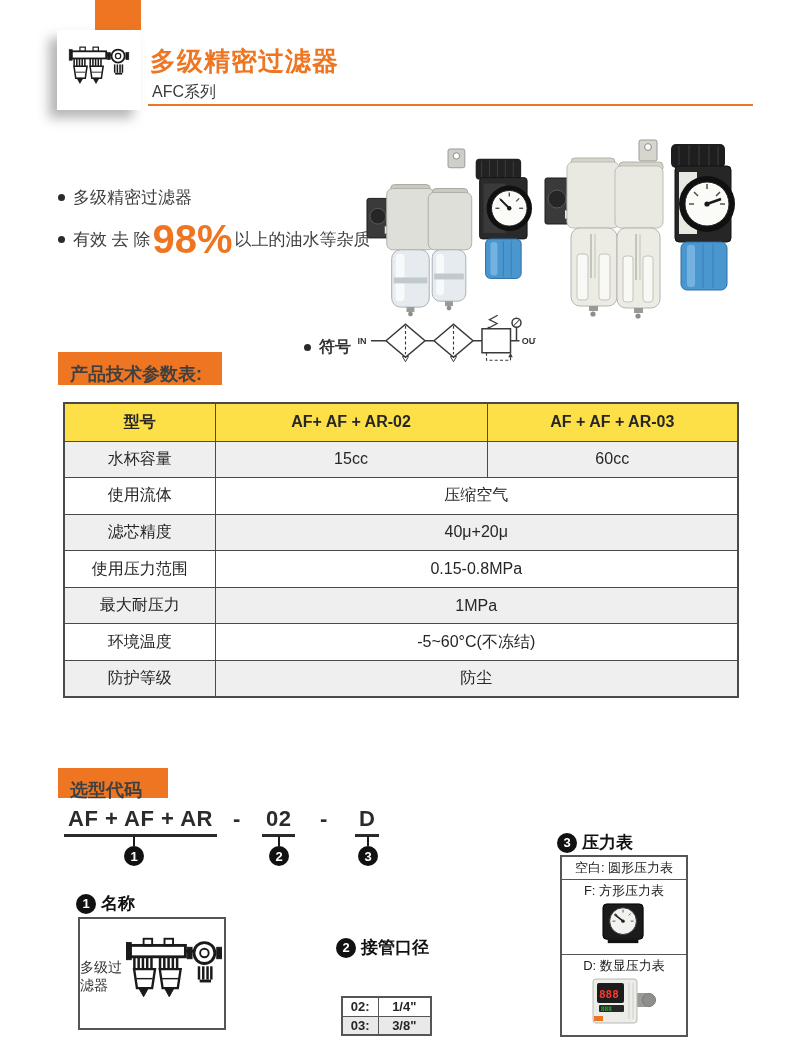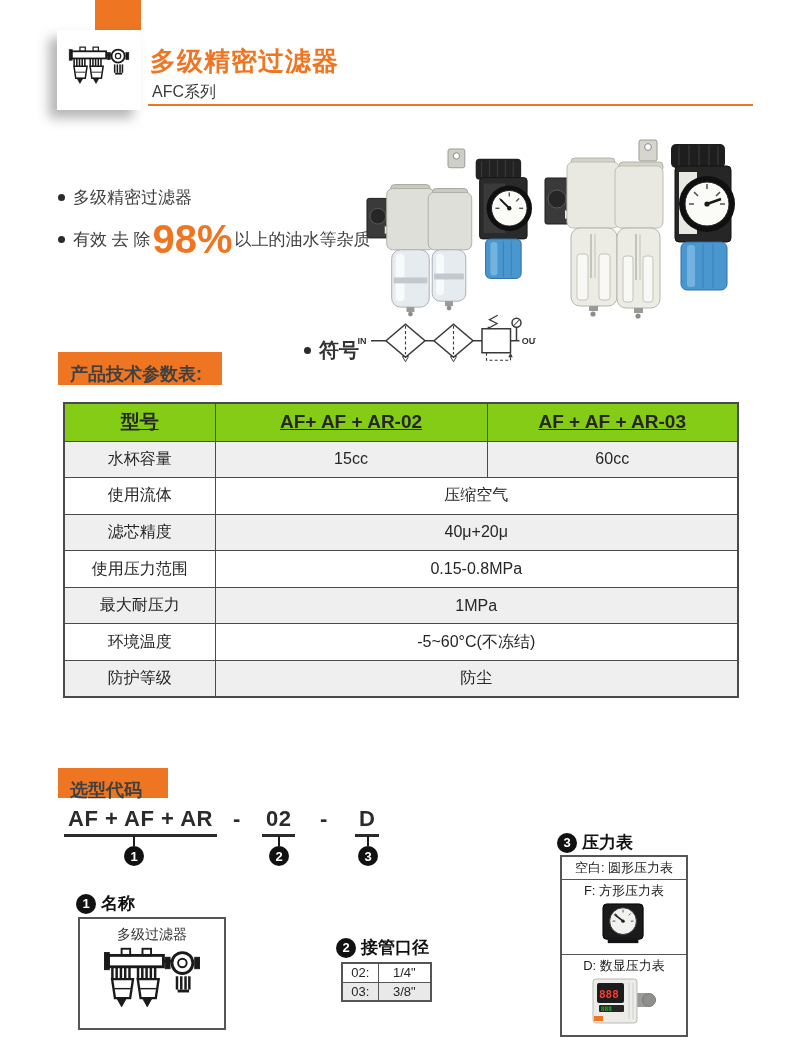--- a/index.html
+++ b/index.html
@@ -17,52 +17,52 @@
   .series{left:152px;top:82px;font-size:16px;color:#3c3c3c;}
   .title-rule{left:148px;top:104px;width:605px;height:2px;background:var(--accent);}
 
   
   .bullet-dot{display:inline-block;width:7px;height:7px;border-radius:50%;background:#2b2b2b;margin-right:8px;flex:0 0 auto;}
   .feature1{left:58px;top:186px;display:flex;align-items:center;font-size:17px;color:#3f3f3f;}
   .feature2{left:58px;top:216px;display:flex;align-items:center;font-size:17px;color:#3f3f3f;height:46px;}
   .feature2 .big{font-size:40px;font-weight:bold;color:var(--accent);margin:0 2px;line-height:1;}
 
   
-  .symbol-label{left:304px;top:337px;display:flex;align-items:center;font-size:20px;font-weight:bold;color:#333;}
+  .symbol-label{left:304px;top:337px;display:flex;align-items:center;font-size:16px;font-weight:bold;color:#333;}
   .symbol-svg{left:356px;top:312px;}
 
   
   .banner{background:var(--accent);color:#404040;font-weight:bold;font-size:18px;display:flex;padding:10px 12px;}
   .banner.spec{left:58px;top:352px;width:164px;height:33px;}
   .banner.select{left:58px;top:768px;width:110px;height:30px;}
 
   
   .spec-table{left:63px;top:402px;border-collapse:collapse;table-layout:fixed;width:674px;}
   .spec-table td,.spec-table th{border:1px solid var(--border);text-align:center;font-size:16px;font-weight:normal;padding:0;}
   .spec-table{border:2px solid var(--border);}
   .spec-table tr{height:36.6px;}
   .spec-table tr.head{height:38px;}
-  .spec-table tr.head th{background:#84cc16;font-weight:bold;font-size:19px;text-decoration:underline;}
+  .spec-table tr.head th{background:#fde047;font-weight:bold;font-size:16px;}
   .spec-table tr.alt td{background:#EFEFEF;}
 
   
   .code-part{position:absolute;font-size:22px;font-weight:bold;color:#2b2b2b;border-bottom:3px solid #2b2b2b;padding:0 4px 2px;letter-spacing:.5px;}
   .code-sep{position:absolute;font-size:22px;font-weight:bold;color:#2b2b2b;}
   .code-line{position:absolute;width:2px;height:10px;background:#1b1b1b;}
   .num-badge{width:20px;height:20px;border-radius:50%;background:#111;color:#fff;font-weight:bold;
              font-size:13px;display:inline-flex;align-items:center;justify-content:center;flex:0 0 auto;}
   .code-badge{position:absolute;}
 
   
   .opt-heading{position:absolute;display:flex;align-items:center;gap:5px;font-size:17px;font-weight:bold;color:#111;}
   .name-box{left:78px;top:917px;width:148px;height:113px;border:2px solid #555;background:#fff;
-            display:flex;flex-direction:column;align-items:center;}
+            display:flex;align-items:center;}
   .name-box .lbl{font-size:14px;color:#333;margin-top:7px;}
 
-  .port-table{left:341px;top:962px;border-collapse:collapse;table-layout:fixed;width:91px;border:2px solid #555;}
+  .port-table{left:341px;top:996px;border-collapse:collapse;table-layout:fixed;width:91px;border:2px solid #555;font-weight:bold;}
   .port-table td{border:1px solid #555;font-size:13px;text-align:center;height:19px;padding:0;}
   .port-table tr.alt td{background:#E9E9E9;}
 
   .gauge-table{left:560px;top:855px;width:128px;border:2px solid #555;background:#fff;}
   .gauge-row{border-bottom:1.5px solid #555;text-align:center;}
   .gauge-row:last-child{border-bottom:none;}
   .gauge-row .lbl{font-size:13px;color:#222;line-height:22px;display:block;}
   .gauge-img{display:flex;justify-content:center;padding-bottom:8px;}
 </style>
 </head>

